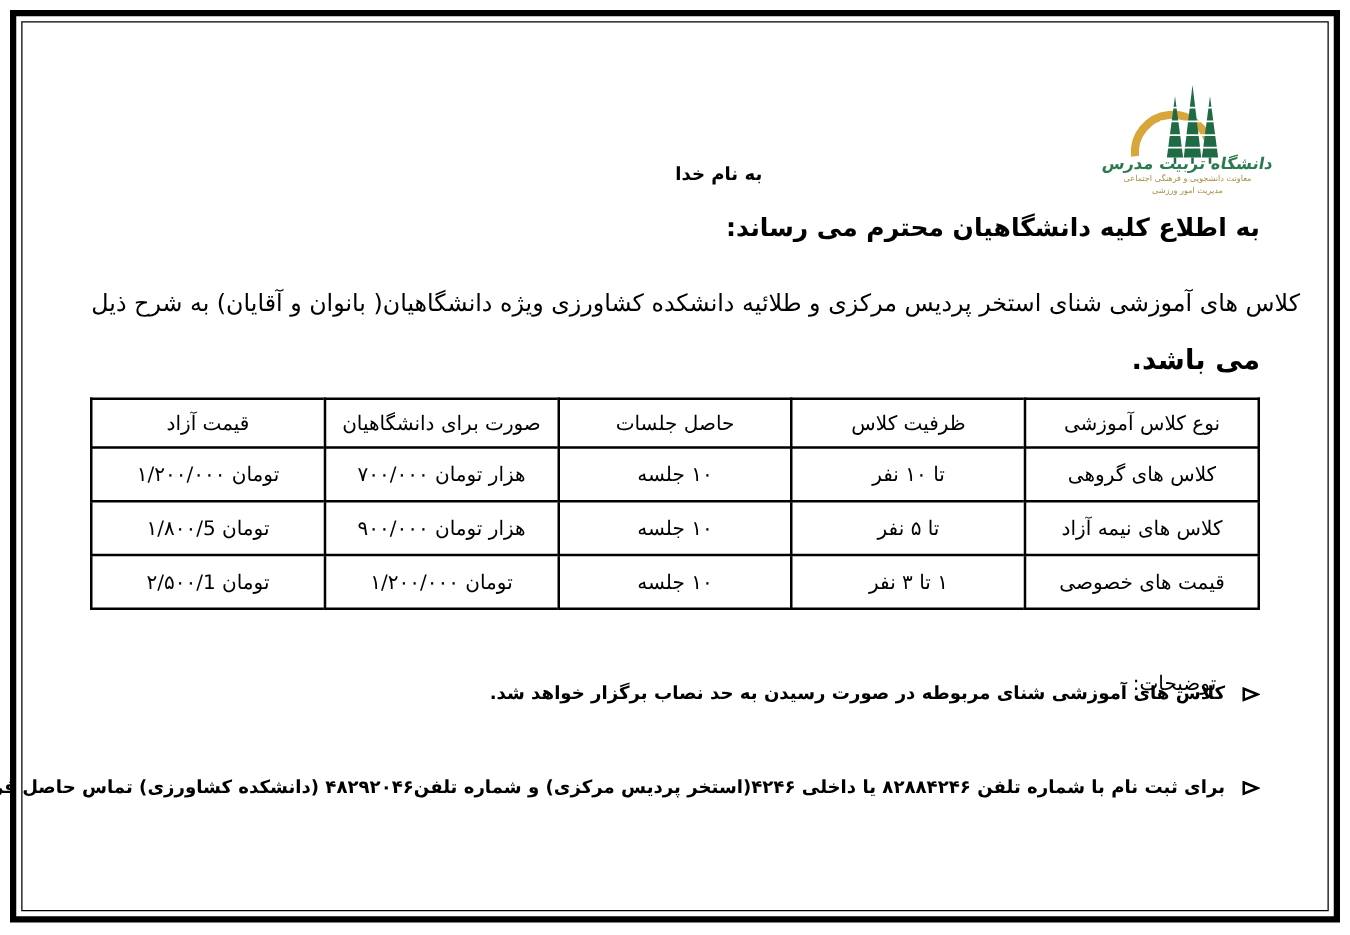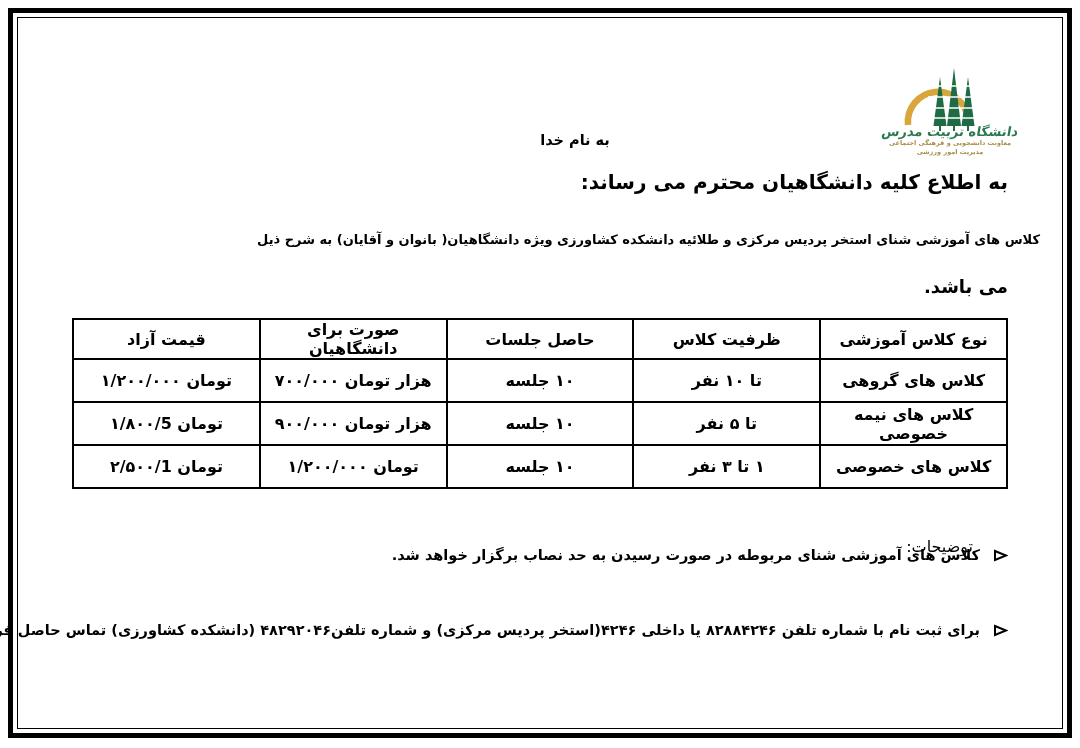--- a/index.html
+++ b/index.html
@@ -11,33 +11,33 @@
   .frame-inner { position: absolute; top: 17px; left: 17px; right: 17px; bottom: 19px; border: 1px solid #000; pointer-events: none; }
 
   .abs { position: absolute; }
 
   
   .logo { top: 62px; left: 868px; width: 164px; text-align: center; }
   .logo-name {
     margin-top: -14px; font-size: 13px; font-weight: bold; color: #2B7A4F;
     direction: rtl; transform: skewX(-10deg); letter-spacing: 1px;
   }
-  .logo-sub { font-size: 6.5px; line-height: 1.35; font-weight: bold; color: #A89048; direction: rtl; }
+  .logo-sub { font-size: 6.5px; line-height: 1.35; font-weight: normal; color: #A89048; direction: rtl; }
 
   
   .bismillah { top: 132px; left: 430px; width: 290px; text-align: center; font-size: 14.5px; font-weight: bold; direction: rtl; }
   .heading { top: 170px; right: 72px; font-size: 20px; font-weight: bold; direction: rtl; white-space: nowrap; }
-  .body-line1 { top: 232px; right: 40px; font-size: 13px; font-weight: bold; direction: rtl; white-space: nowrap; }
-  .body-line2 { top: 276px; right: 72px; font-size: 18px; font-weight: bold; direction: rtl; }
+  .body-line1 { top: 232px; right: 40px; font-size: 19px; font-weight: normal; direction: rtl; white-space: nowrap; }
+  .body-line2 { top: 276px; right: 72px; font-size: 22px; font-weight: bold; direction: rtl; }
 
   
   .table-wrap { top: 318px; left: 72px; width: 936px; }
   table.pricing { width: 100%; border-collapse: collapse; direction: rtl; table-layout: fixed; }
   table.pricing th, table.pricing td {
-    border: 2px solid #000; font-weight: bold; text-align: center;
+    border: 2px solid #000; font-weight: normal; text-align: center;
     vertical-align: middle; padding: 0; font-size: 16px; overflow: hidden;
   }
   table.pricing th { height: 37px; }
   table.pricing td { height: 41px; }
   td.ltr-cell { direction: ltr; }
 
   
   .notes-title { top: 537px; right: 107px; font-size: 16px; font-weight: normal; direction: rtl; }
   .note { position: absolute; right: 72px; direction: rtl; display: flex; align-items: center; gap: 13px; font-weight: bold; font-size: 14.5px; white-space: nowrap; }
   .note-0 { top: 547px; margin-left: 14px; }
@@ -96,28 +96,28 @@
       </thead>
       <tbody>
         <tr>
           <td>کلاس های گروهی</td>
           <td>تا ۱۰ نفر</td>
           <td>۱۰ جلسه</td>
           <td class="ltr-cell">۷۰۰/۰۰۰ هزار تومان</td>
           <td class="ltr-cell">۱/۲۰۰/۰۰۰ تومان</td>
         </tr>
         <tr>
-          <td>کلاس های نیمه خصوصی</td>
+          <td>کلاس های نیمه آزاد</td>
           <td>تا ۵ نفر</td>
           <td>۱۰ جلسه</td>
           <td class="ltr-cell">۹۰۰/۰۰۰ هزار تومان</td>
           <td class="ltr-cell">۱/۸۰۰/5 تومان</td>
         </tr>
         <tr>
-          <td>کلاس های خصوصی</td>
+          <td>قیمت های خصوصی</td>
           <td>۱ تا ۳ نفر</td>
           <td>۱۰ جلسه</td>
           <td class="ltr-cell">۱/۲۰۰/۰۰۰ تومان</td>
           <td class="ltr-cell">۲/۵۰۰/1 تومان</td>
         </tr>
       </tbody>
     </table>
   </div>
 
   <div class="abs notes-title">توضیحات:</div>

